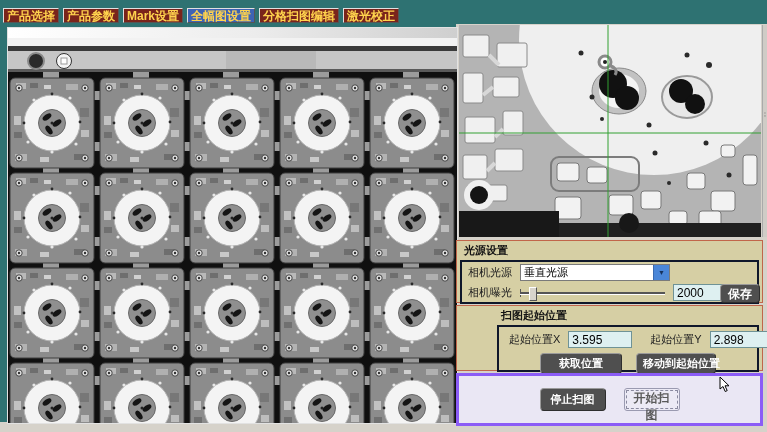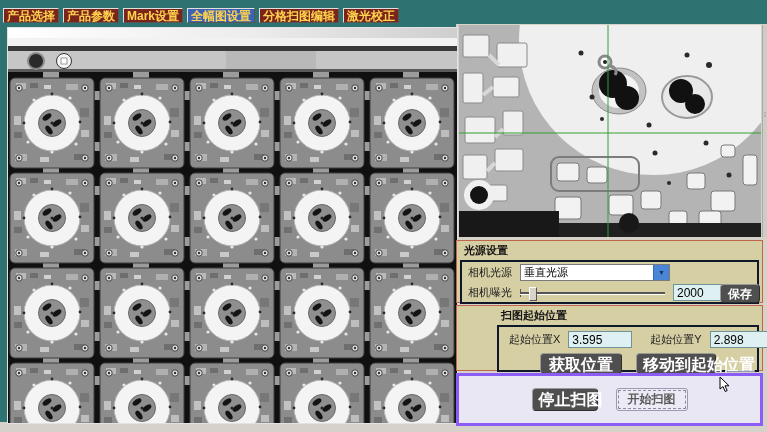--- a/index.html
+++ b/index.html
@@ -51,35 +51,35 @@
   .slider{position:relative;width:145px;height:14px;margin-left:8px;cursor:pointer;}
   .slider .track{position:absolute;left:0;right:0;top:6px;height:2px;background:#555;
     border-bottom:1px solid #fff;}
   .slider .endtick{position:absolute;left:0;top:3px;width:1px;height:8px;background:#555;}
   .slider .thumb{position:absolute;left:9px;top:1px;width:6px;height:12px;background:#d8d4cc;
     border:1px solid #555;border-top-color:#fff;border-left-color:#fff;}
   .val-input{width:44px;height:15px;background:#def0f1;border:1px solid #6f9396;
     font-family:"Liberation Sans",sans-serif;font-size:12px;padding:0 3px;margin-left:8px;}
   .btn-dark{background:#4f4f4f;color:#fff;border:1px solid #2e2e2e;
     border-top-color:#9a9a9a;border-left-color:#9a9a9a;border-radius:4px;
-    font-family:"Liberation Sans",sans-serif;font-weight:bold;font-size:16px;
+    font-family:"Liberation Sans",sans-serif;font-weight:bold;font-size:11px;
     cursor:pointer;white-space:nowrap;}
   .save-btn{position:absolute;right:-3px;top:22px;width:40px;height:19px;font-size:12px;}
 
   .panel-scan{top:305px;height:66px;padding-left:40px;}
   .panel-scan .inner-box{height:47px;padding-top:4px;}
   .coord-input{width:56px;}
   .scan-btn-row{margin-top:5px;justify-content:center;gap:14px;display:flex;}
   .get-pos-btn{width:82px;height:21px;}
   .move-btn{width:80px;height:21px;}
 
   .panel-actions{top:373px;height:53px;background:#eae7f4;border:3px solid #8b5cf6;
     display:flex;align-items:center;justify-content:center;gap:18px;}
   .stop-btn{width:66px;height:23px;}
-  .start-btn{width:72px;height:23px;background:#eceaf5;color:#5a5a5a;
+  .start-btn{width:56px;height:23px;background:#eceaf5;color:#5a5a5a;
     border:1px solid #9a9ab0;outline:1px dashed #8a8aa0;outline-offset:-3px;
     border-radius:3px;font-family:"Liberation Sans",sans-serif;font-weight:bold;
     font-size:12px;cursor:pointer;}
 
   .cursor{position:absolute;left:719px;top:376px;z-index:20;pointer-events:none;}
 </style>
 </head>
 <body>
 
 <div class="window">

